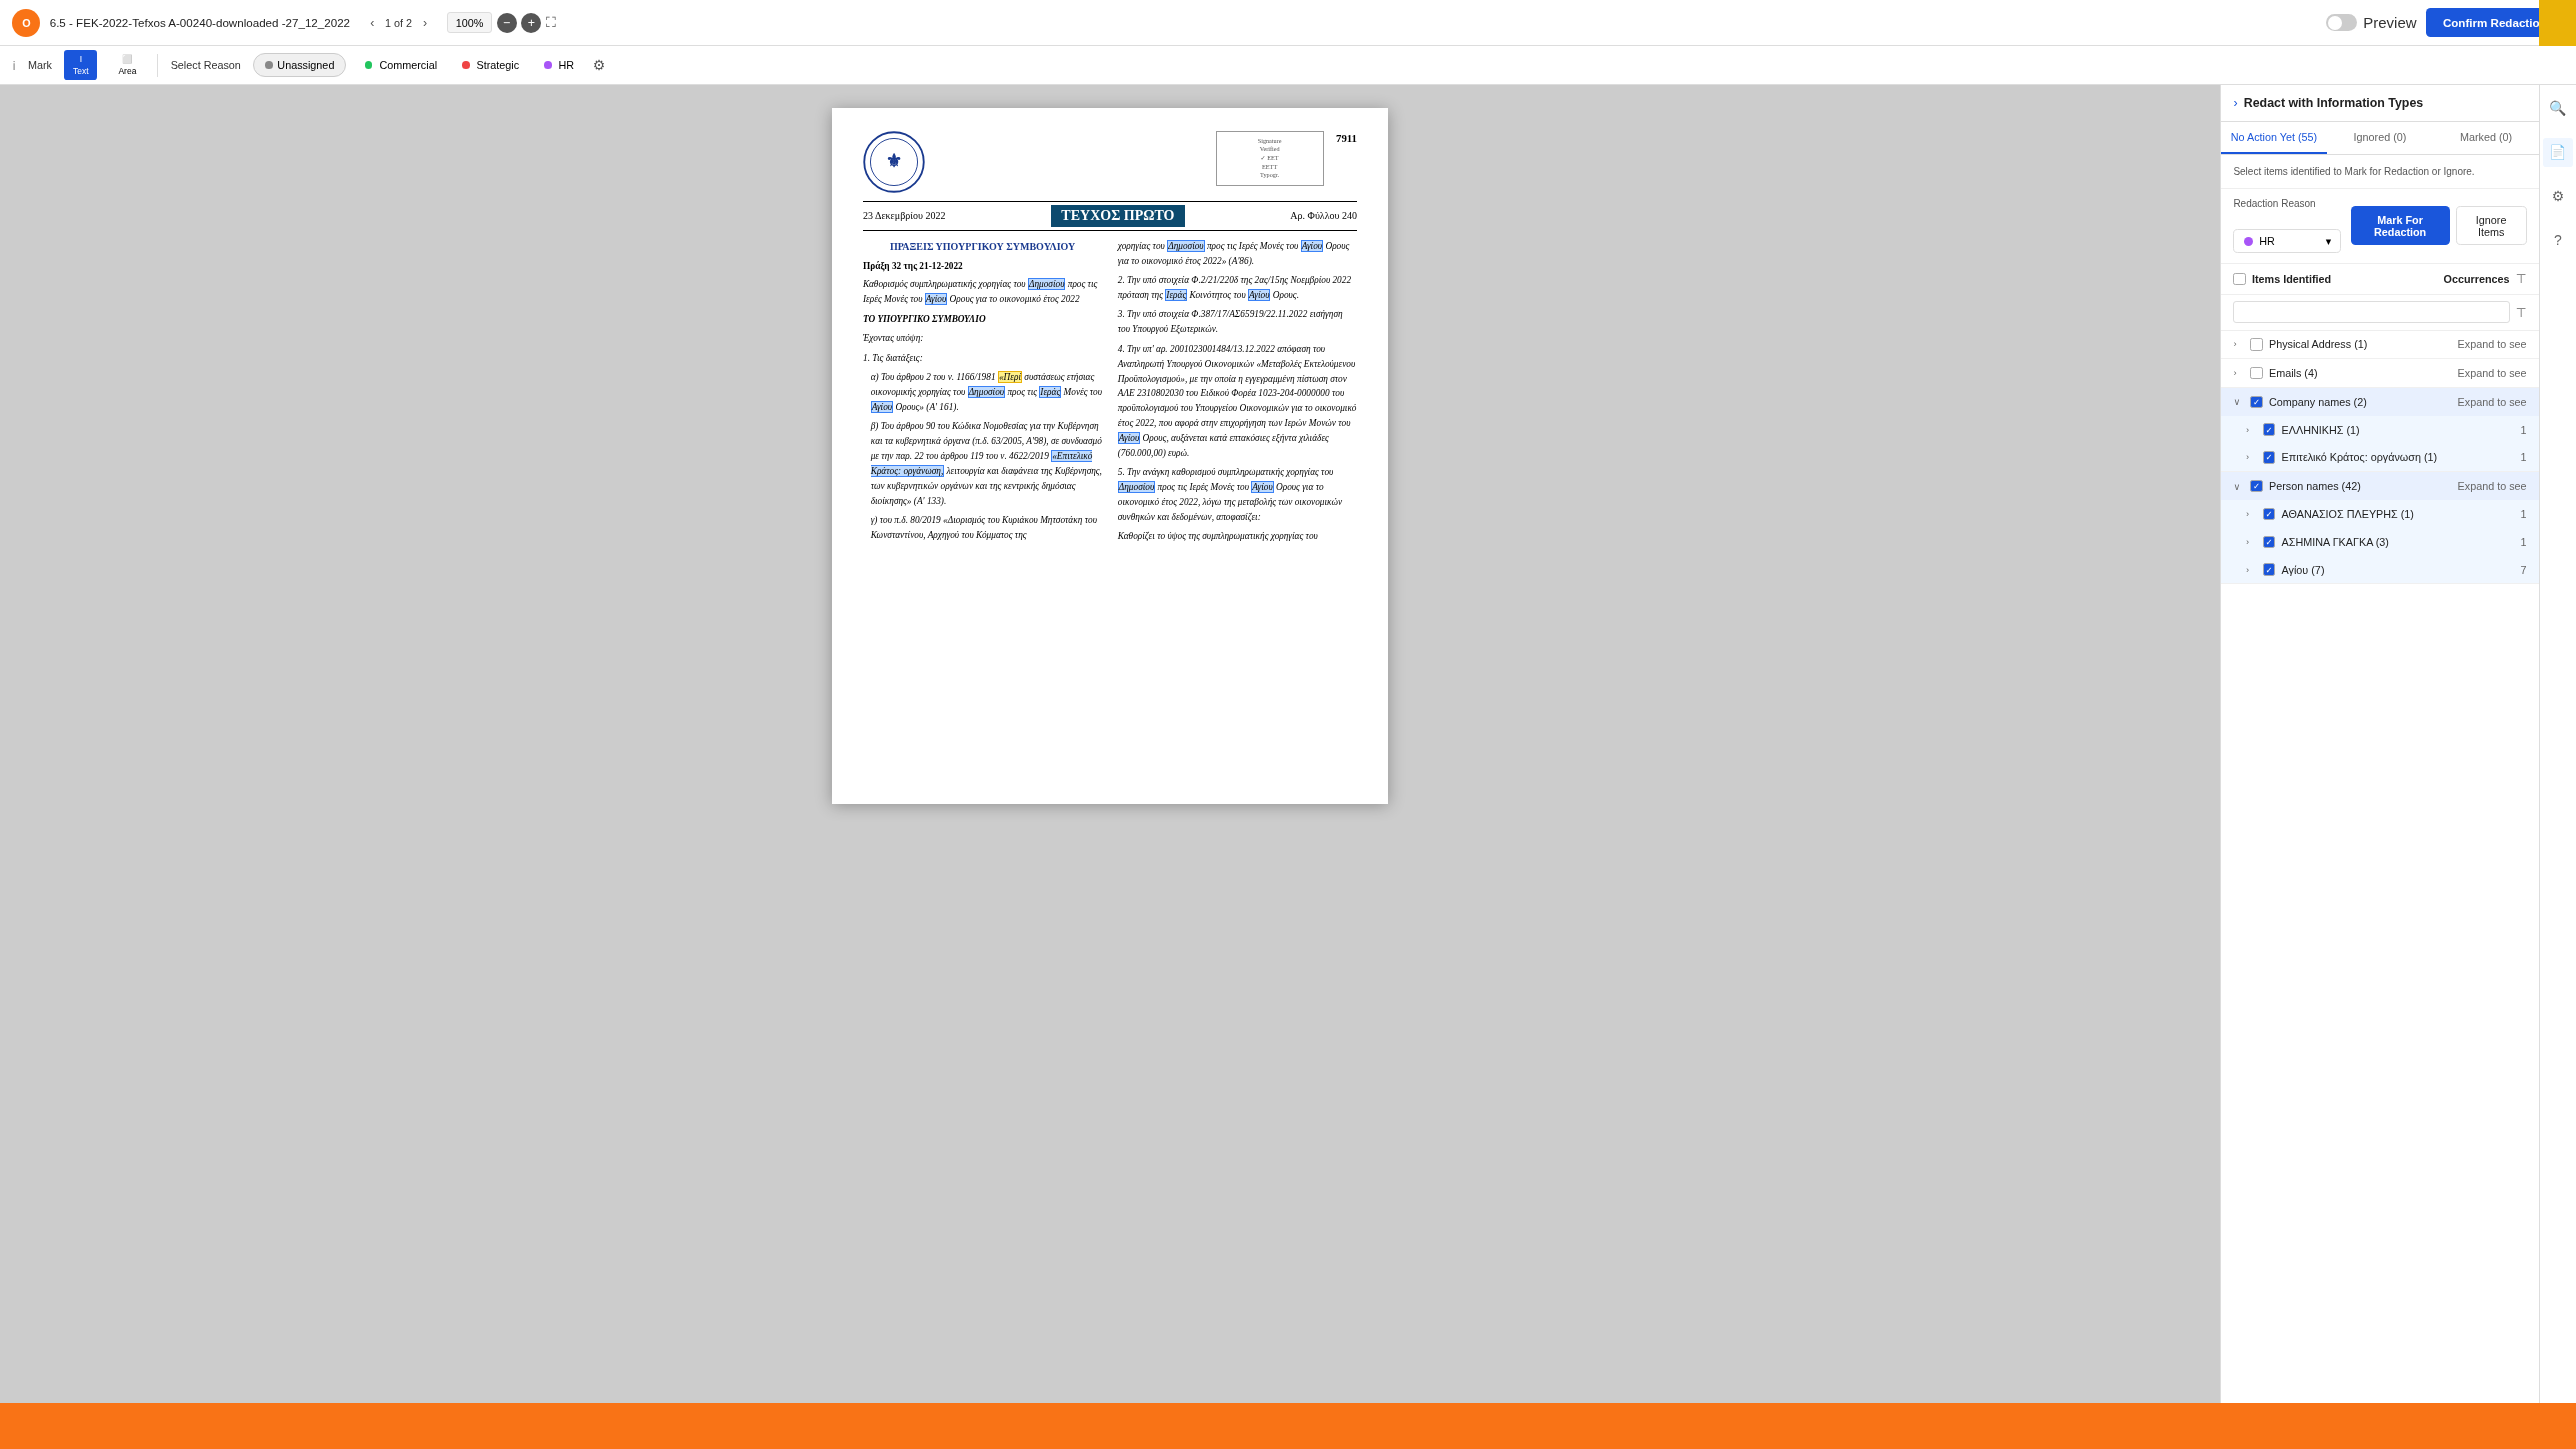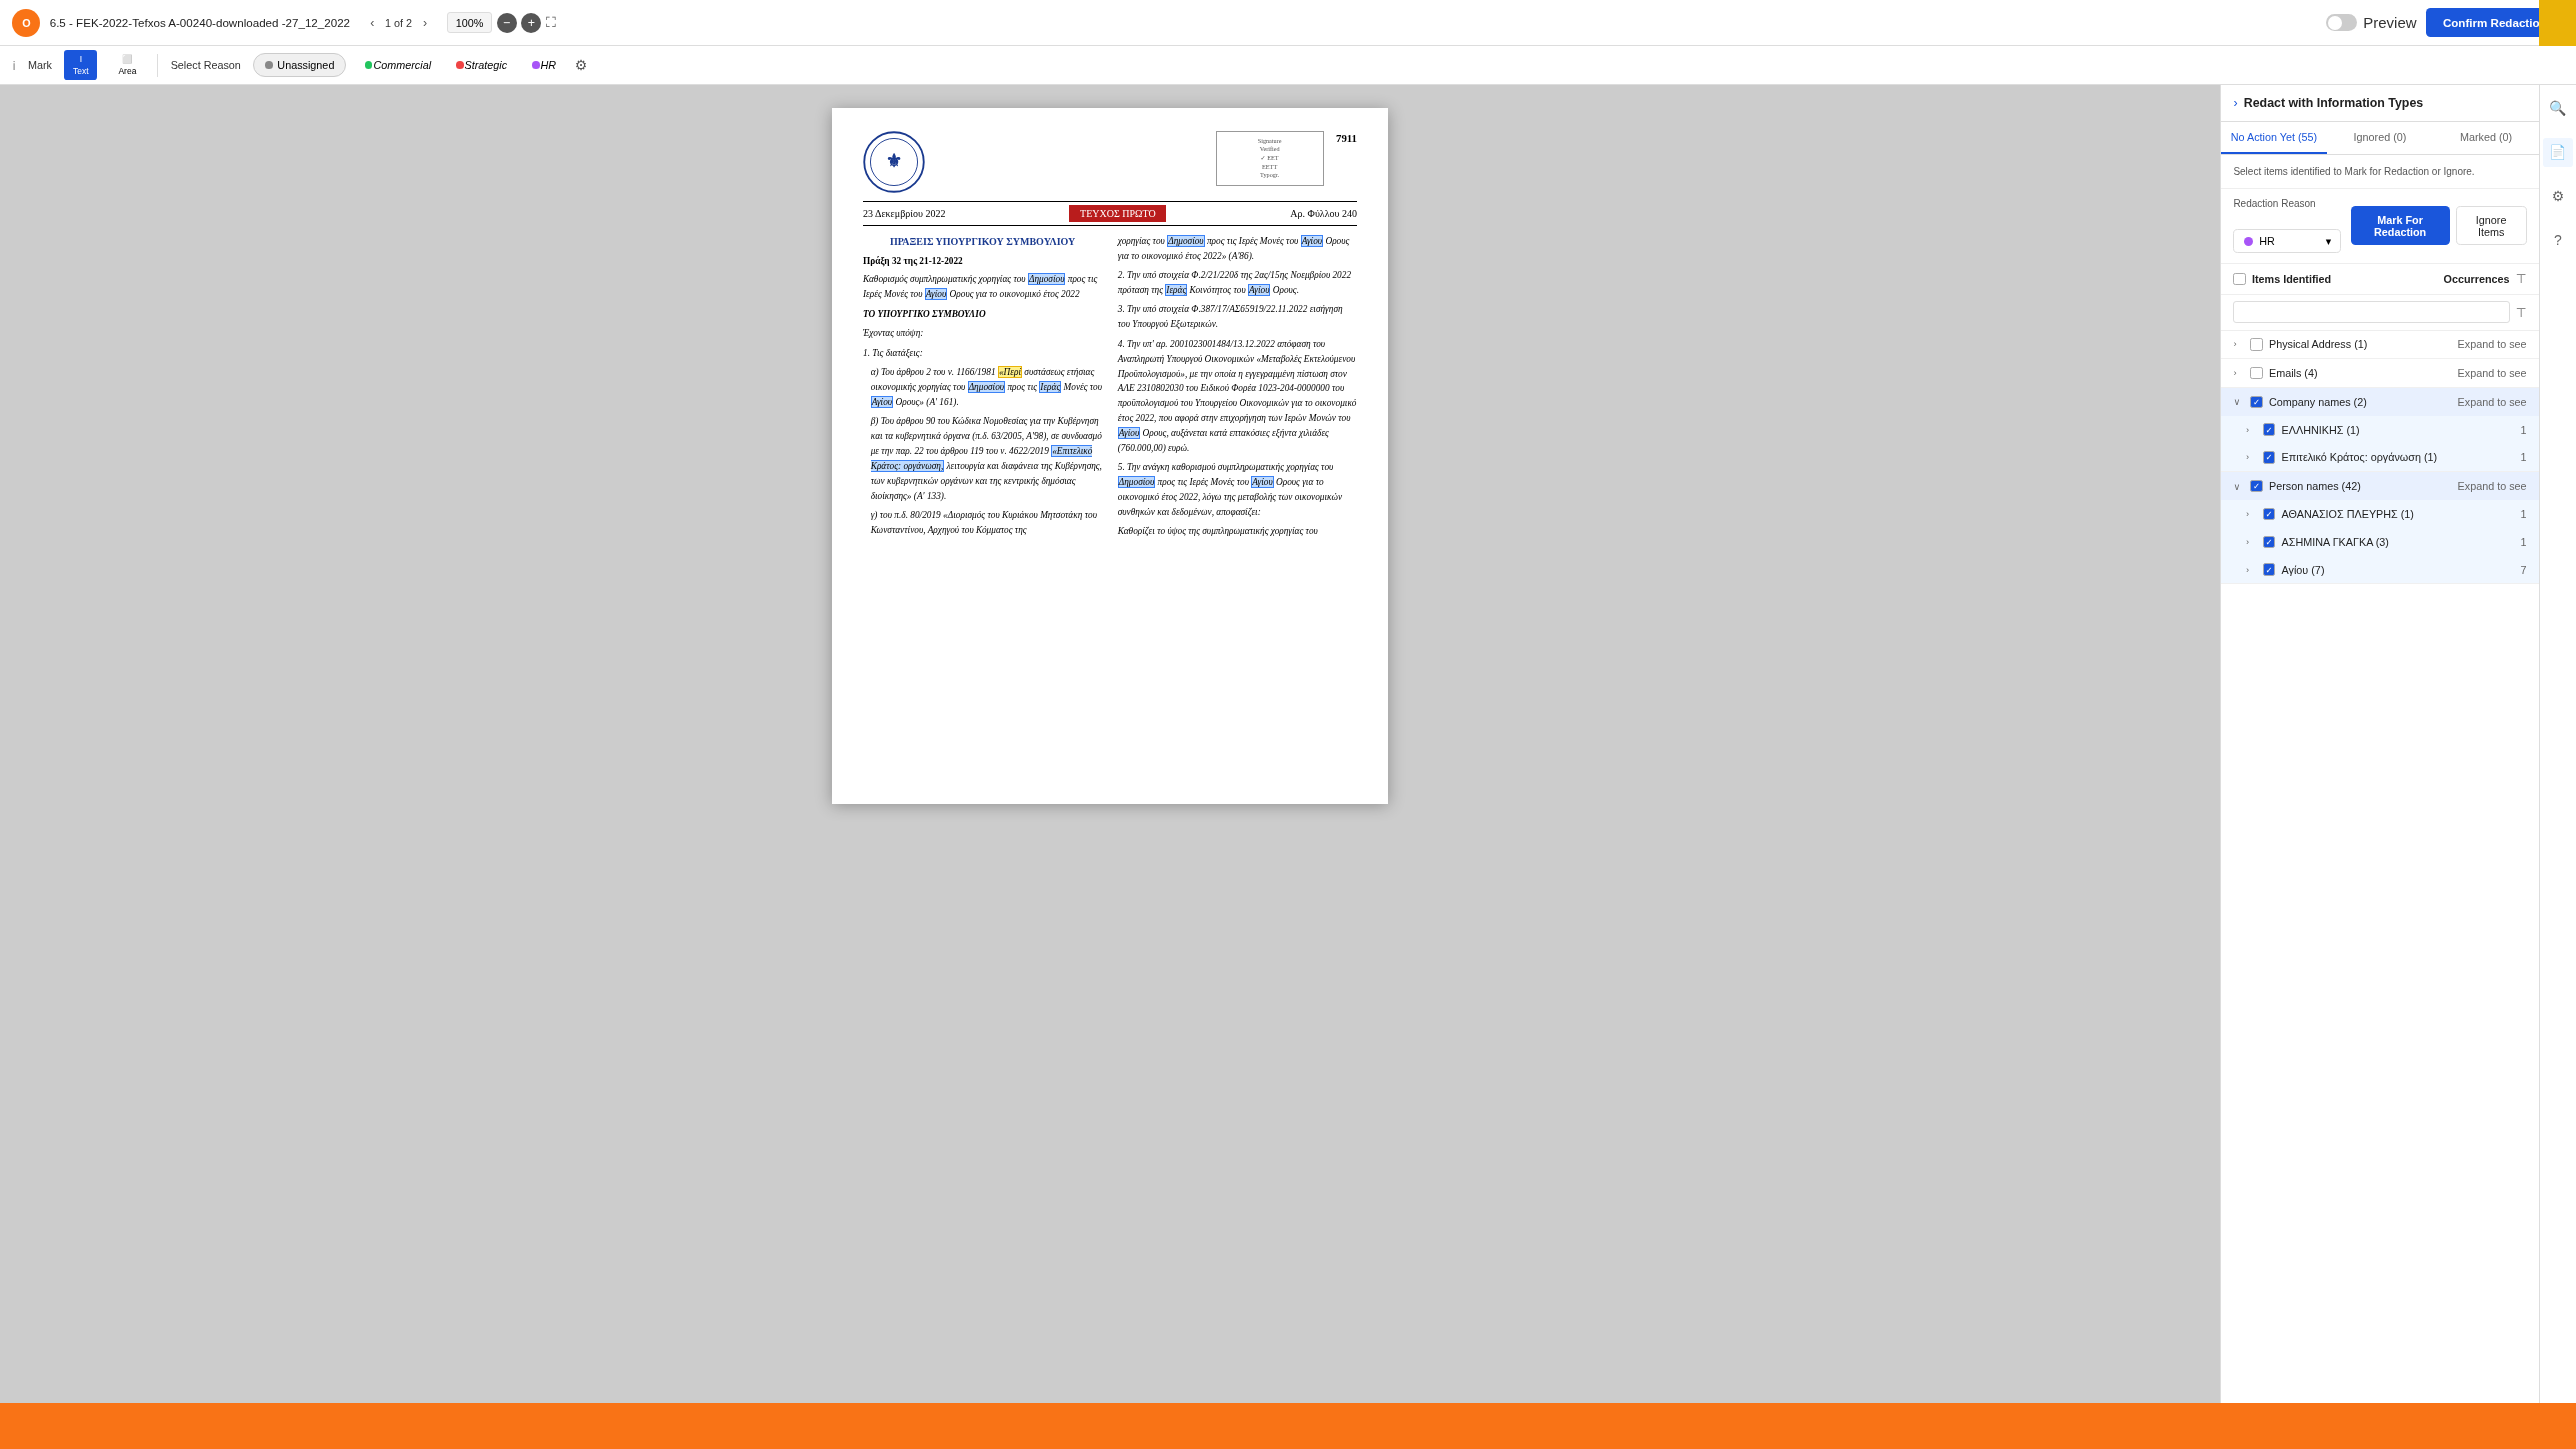--- a/index.html
+++ b/index.html
@@ -97,24 +97,23 @@
     .separator { width: 0.8px; height: 23px; background: #ddd; }
     .reason-label { font-size: 10.8px; color: #333; }
     .reason-pill {
       display: flex; align-items: center; gap: 4.6px;
       background: #f0f0f0; border-radius: 15.5px;
       padding: 4.6px 10.8px; font-size: 10.8px; font-weight: 500;
       cursor: pointer; border: 0.8px solid #ccc;
     }
     .reason-dot { width: 7.7px; height: 7.7px; border-radius: 50%; background: #888; }
     .reason-option {
-      display: flex; align-items: center; gap: 1px;
+      display: flex; align-items: center; gap: 7px;
       font-size: 10.8px; cursor: pointer; padding: 3.1px 6.2px;
       border-radius: 10.8px;
-      font-style: italic;
     }
     .dot-commercial { background: #22c55e; }
     .dot-strategic { background: #ef4444; }
     .dot-hr { background: #a855f7; }
     .dot-unassigned { background: #888; }
     .gear-icon { font-size: 14px; color: #555; cursor: pointer; }
 
     
     .main-content {
       display: flex; flex: 1; overflow: hidden;
@@ -156,22 +155,22 @@
     .doc-title-main { font-size: 25px; font-weight: 900; color: #000; line-height: 1.2; }
     .doc-title-sub { font-size: 14px; font-weight: 700; color: #1a3a8f; margin-top: 3.1px; }
 
     .doc-date-bar {
       display: flex; justify-content: space-between; align-items: center;
       border-top: 1.5px solid #000; border-bottom: 1.5px solid #000;
       padding: 3.1px 0; margin: 7.7px 0;
       font-size: 10px;
     }
     .doc-issue-tag {
-      background: #b91c1c; color: #fff;
-      padding: 3.1px 10.8px; font-size: 10px; font-weight: normal;
+      background: #0c4a6e; color: #fff;
+      padding: 3.1px 10.8px; font-size: 14px; font-weight: bold;
     }
 
     .doc-columns {
       display: flex; gap: 15.5px; margin-top: 7.7px; font-size: 9.3px; line-height: 1.6;
     }
     .doc-col { flex: 1; }
     .doc-col p { margin-bottom: 4.6px; font-style: italic; }
 
     .highlight-blue { background: #bfdbfe; border: 0.8px solid #3b82f6; display: inline; }
     .highlight-yellow { background: #fef08a; border: 0.8px solid #eab308; display: inline; }

